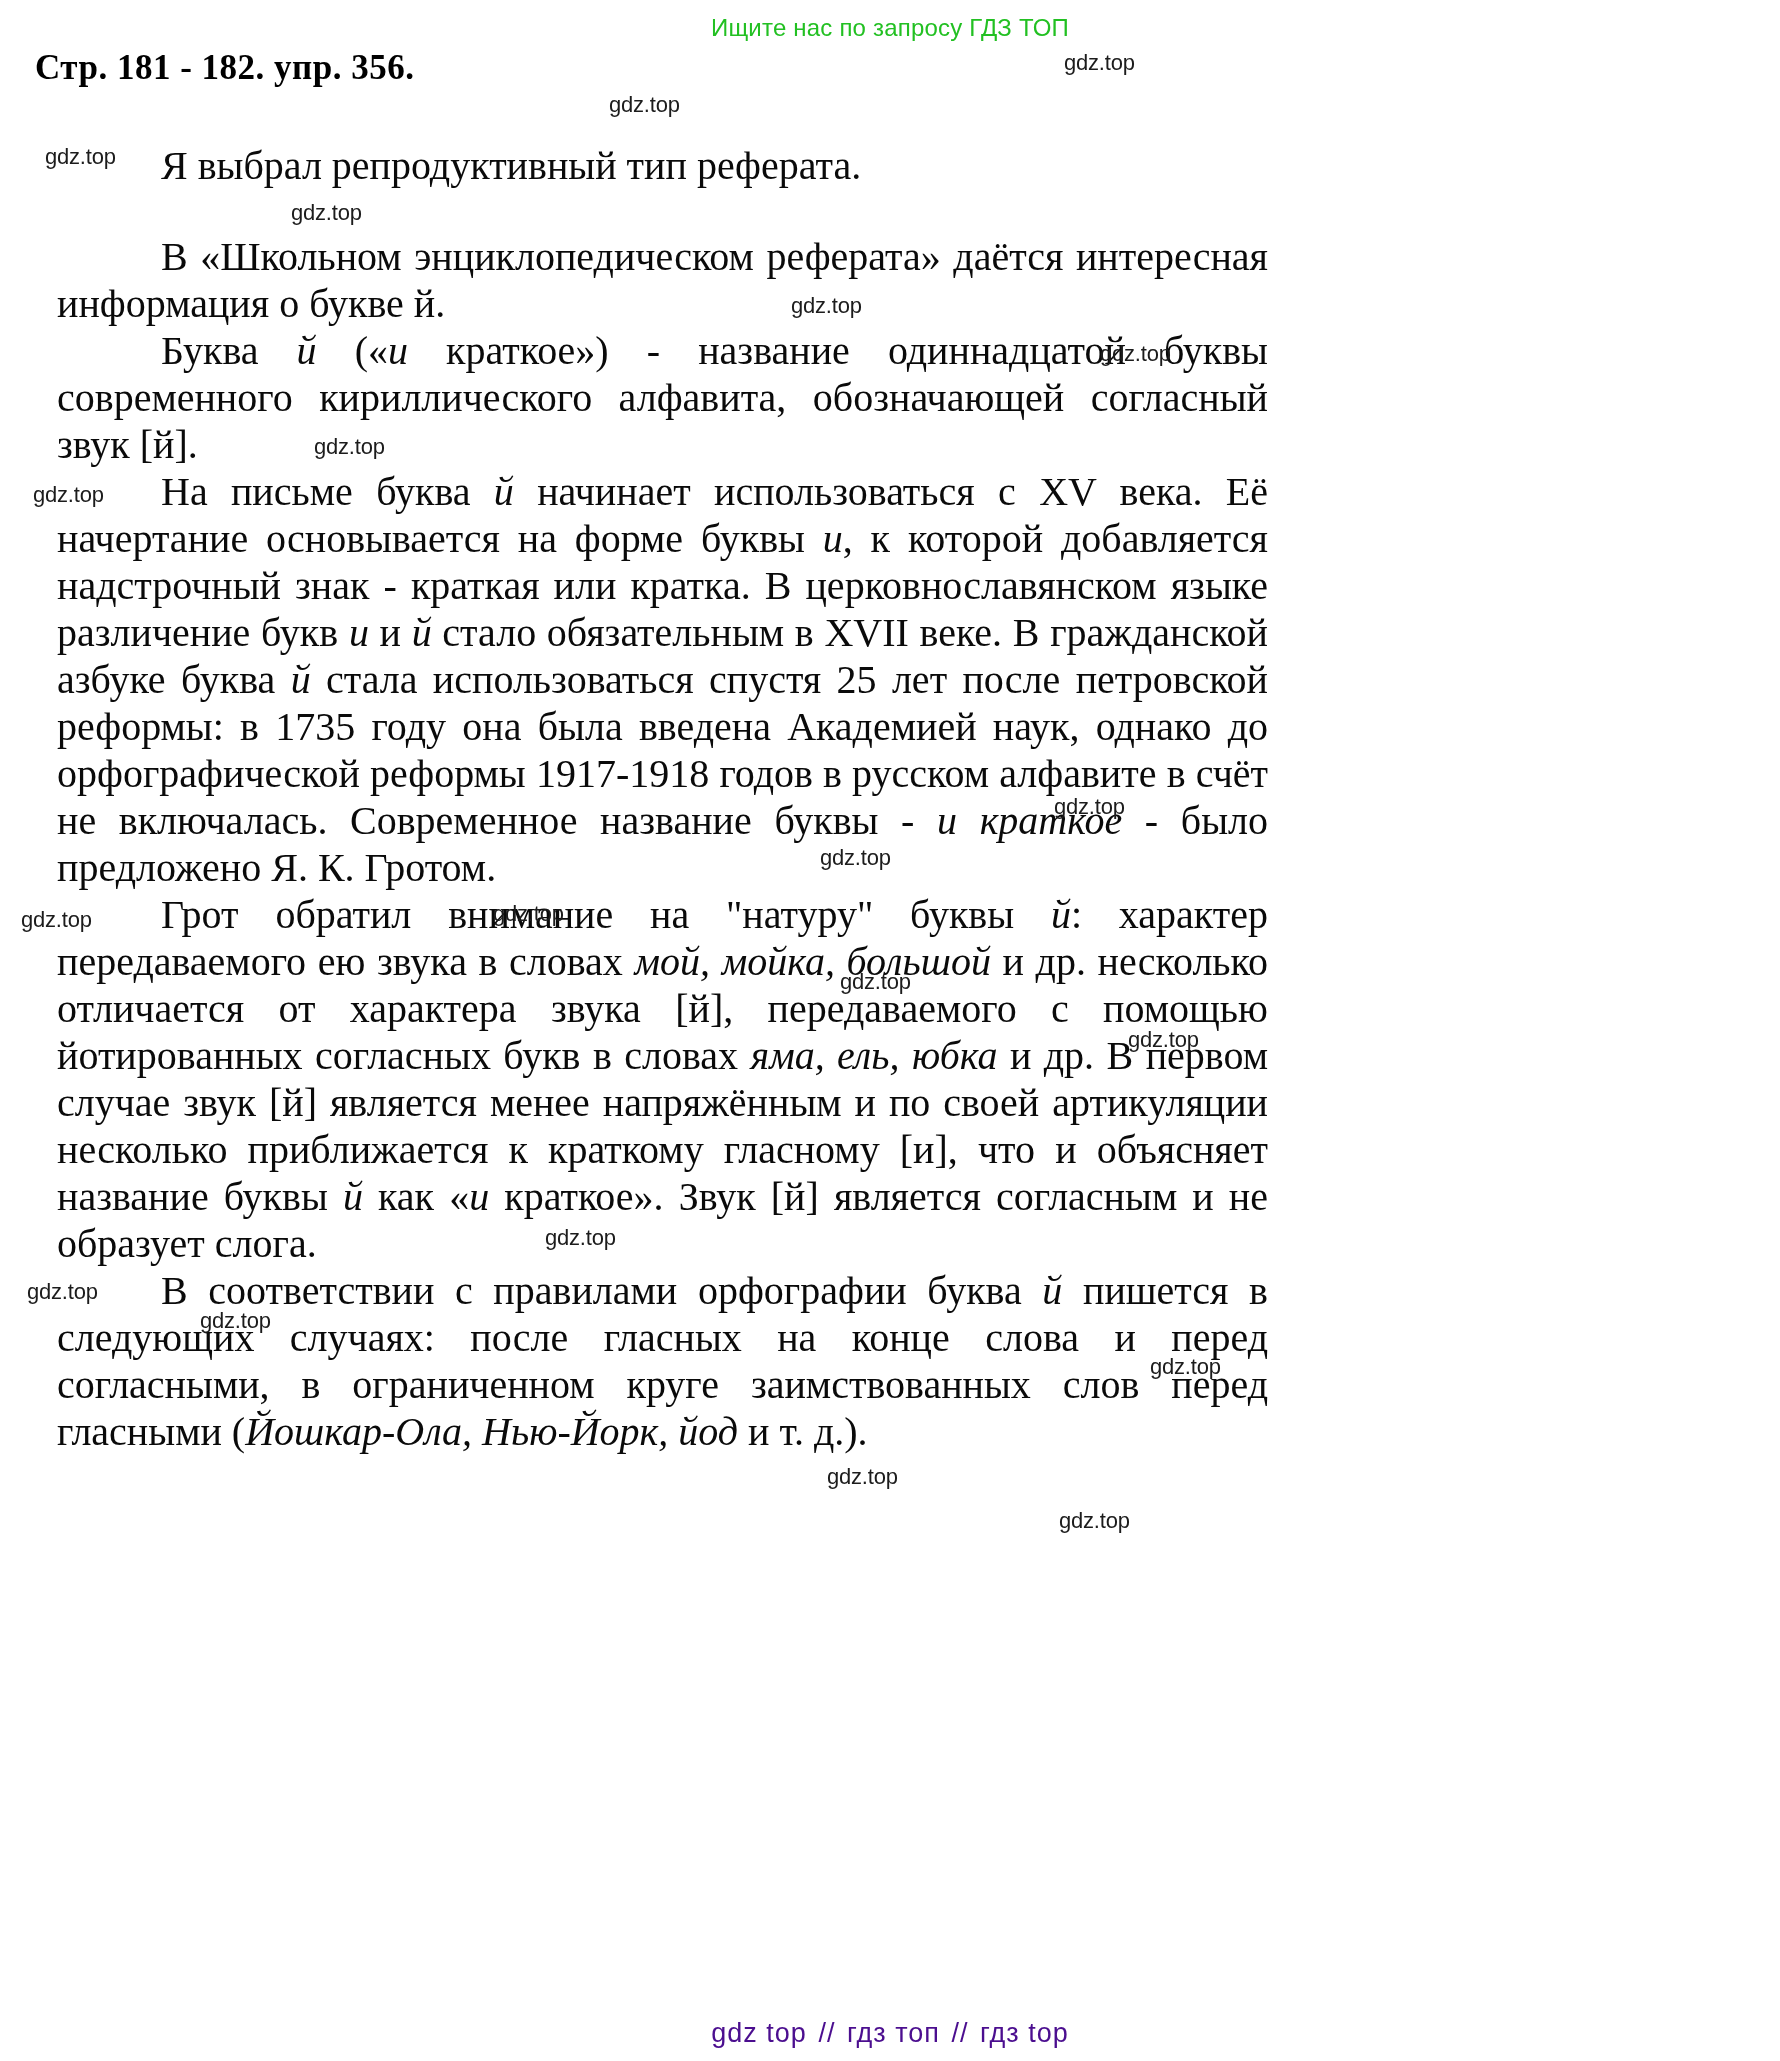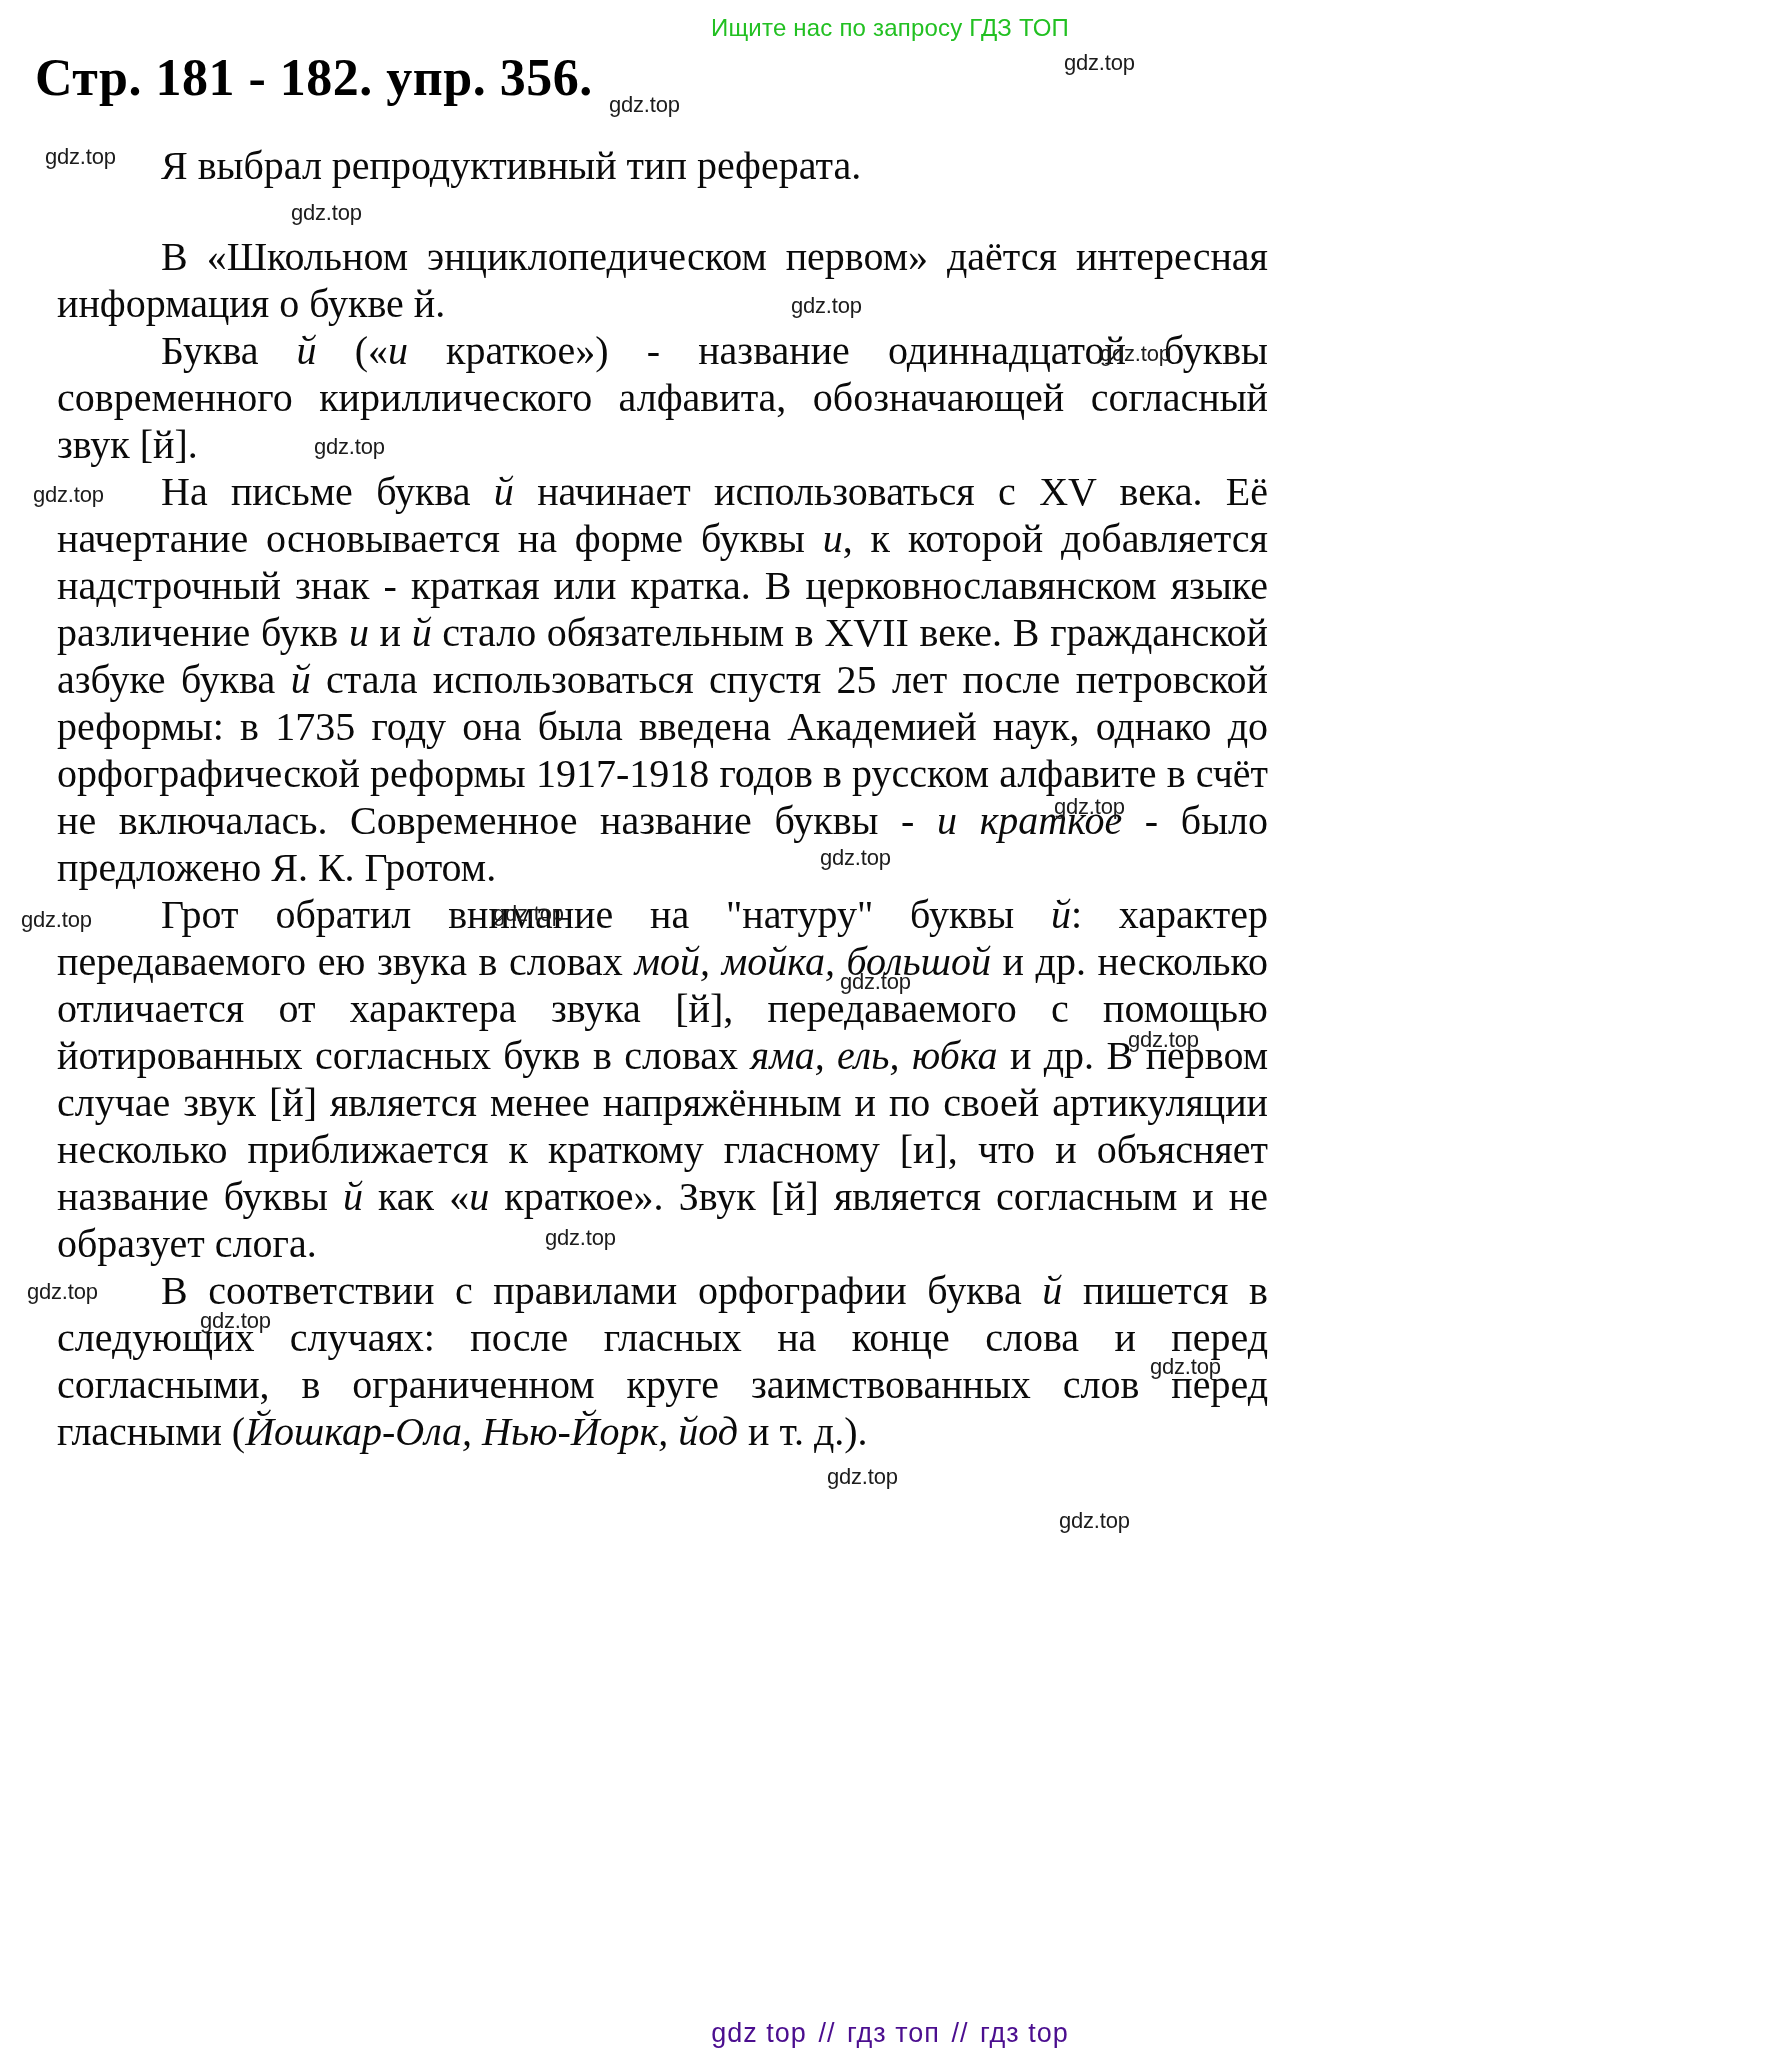--- a/index.html
+++ b/index.html
@@ -41,21 +41,21 @@
     margin-top: 12px;
   }
 
   
   .exercise-title {
     position: absolute;
     top: 48px;
     left: 35px;
     font-family: "Liberation Serif", "DejaVu Serif", serif;
     font-weight: bold;
-    font-size: 52px;
+    font-size: 35px;
     letter-spacing: 0.5px;
     white-space: nowrap;
     text-align: center;
   }
 
   
   .content {
     position: absolute;
     top: 142px;
     left: 29px;
@@ -114,21 +114,21 @@
   <div class="promo-banner" style="color: rgb(34, 192, 34);">Ищите нас по запросу ГДЗ ТОП</div>
 
   <div class="exercise-title">Стр. 181 - 182. упр. 356.</div>
 
   <div class="content">
 
     <p class="para first-line-indent"><span>Я выбрал репродуктивный тип реферата.</span></p>
 
     <div class="gap-lg"></div>
 
-    <p class="para first-line-indent"><span>В «Школьном энциклопедическом первом» даётся интересная информация о букве й.</span></p>
+    <p class="para first-line-indent"><span>В «Школьном энциклопедическом реферата» даётся интересная информация о букве й.</span></p>
 
     <p class="para first-line-indent"><span>Буква </span><span class="it">й</span><span> («</span><span class="it">и</span><span> краткое») - название одиннадцатой буквы современного кириллического алфавита, обозначающей согласный звук [й].</span></p>
 
     <p class="para first-line-indent"><span>На письме буква </span><span class="it">й</span><span> начинает использоваться с XV века. Её начертание основывается на форме буквы </span><span class="it">и</span><span>, к которой добавляется надстрочный знак - краткая или кратка. В церковнославянском языке различение букв </span><span class="it">и</span><span> и </span><span class="it">й</span><span> стало обязательным в XVII веке. В гражданской азбуке буква </span><span class="it">й</span><span> стала использоваться спустя 25 лет после петровской реформы: в 1735 году она была введена Академией наук, однако до орфографической реформы 1917-1918 годов в русском алфавите в счёт не включалась. Современное название буквы - </span><span class="it">и краткое</span><span> - было предложено Я. К. Гротом.</span></p>
 
     <p class="para first-line-indent"><span>Грот обратил внимание на "натуру" буквы </span><span class="it">й</span><span>: характер передаваемого ею звука в словах </span><span class="it">мой, мойка, большой</span><span> и др. несколько отличается от характера звука [й], передаваемого с помощью йотированных согласных букв в словах </span><span class="it">яма, ель, юбка</span><span> и др. В первом случае звук [й] является менее напряжённым и по своей артикуляции несколько приближается к краткому гласному [и], что и объясняет название буквы </span><span class="it">й</span><span> как «</span><span class="it">и</span><span> краткое». Звук [й] является согласным и не образует слога.</span></p>
 
     <p class="para first-line-indent"><span>В соответствии с правилами орфографии буква </span><span class="it">й</span><span> пишется в следующих случаях: после гласных на конце слова и перед согласными, в ограниченном круге заимствованных слов перед гласными (</span><span class="it">Йошкар-Ола, Нью-Йорк, йод</span><span> и т. д.).</span></p>
 
   </div>

